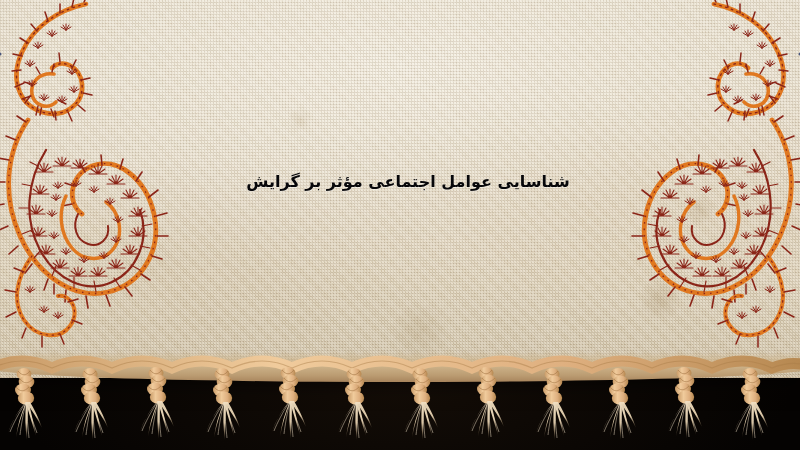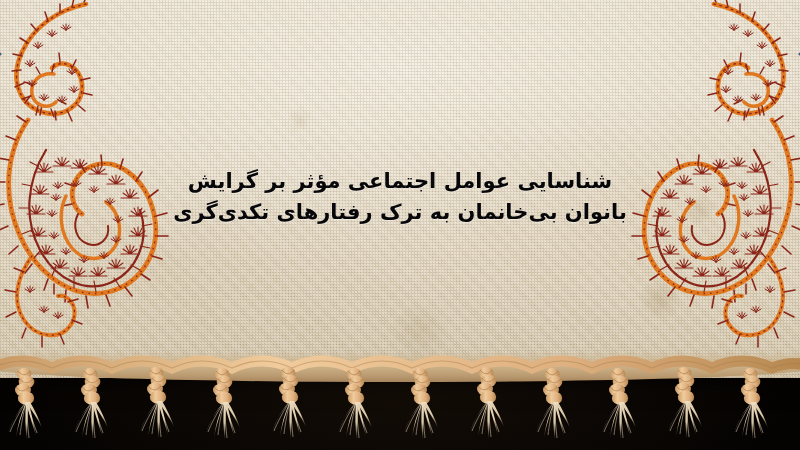--- a/index.html
+++ b/index.html
@@ -53,25 +53,25 @@
     filter:blur(.4px);
   }
 
   
   .orn{position:absolute;top:0;width:300px;height:350px;}
   .orn.left{left:-34px;}
   .orn.right{right:-34px;transform:scaleX(-1);}
 
   
   .titleblock{
-    position:absolute;left:150px;top:166px;width:500px;
+    position:absolute;left:158px;top:166px;width:500px;
     text-align:center;direction:rtl;
     color:#07070a;
     font-weight:bold;
-    font-size:21px;
+    font-size:16px;
     line-height:31px;
     letter-spacing:0px;
     text-shadow:0 1px 0 rgba(255,255,255,.35);
     z-index:6;
   }
   .titleblock .ln{display:block;white-space:nowrap;}
 
   
   .fringe{position:absolute;left:0;top:352px;width:800px;height:98px;z-index:7;}
 </style>
@@ -361,21 +361,20 @@
         <circle cx="6" cy="266" r="1.8"></circle>
       <circle cx="18" cy="280" r="1.6"></circle>
         <circle cx="30" cy="248" r="1.4"></circle>
       <circle cx="4" cy="182" r="1.5"></circle>
         <circle cx="2" cy="140" r="1.6"></circle>
     </g>
   </svg>
 
   <div class="titleblock">
     <span class="ln">شناسایی عوامل اجتماعی مؤثر بر گرایش</span>
-    <span class="ln">بانوان بی‌خانمان به ترک رفتارهای تکدی‌گری</span>
   </div>
 
   <svg class="fringe" viewBox="0 0 800 98">
     <defs>
       <linearGradient id="cord" x1="0" y1="0" x2="1" y2="0">
         <stop offset="0%" stop-color="#c89a66"></stop>
         <stop offset="35%" stop-color="#f0cb9c"></stop>
         <stop offset="70%" stop-color="#dfb080"></stop>
         <stop offset="100%" stop-color="#b5874f"></stop>
       </linearGradient>

